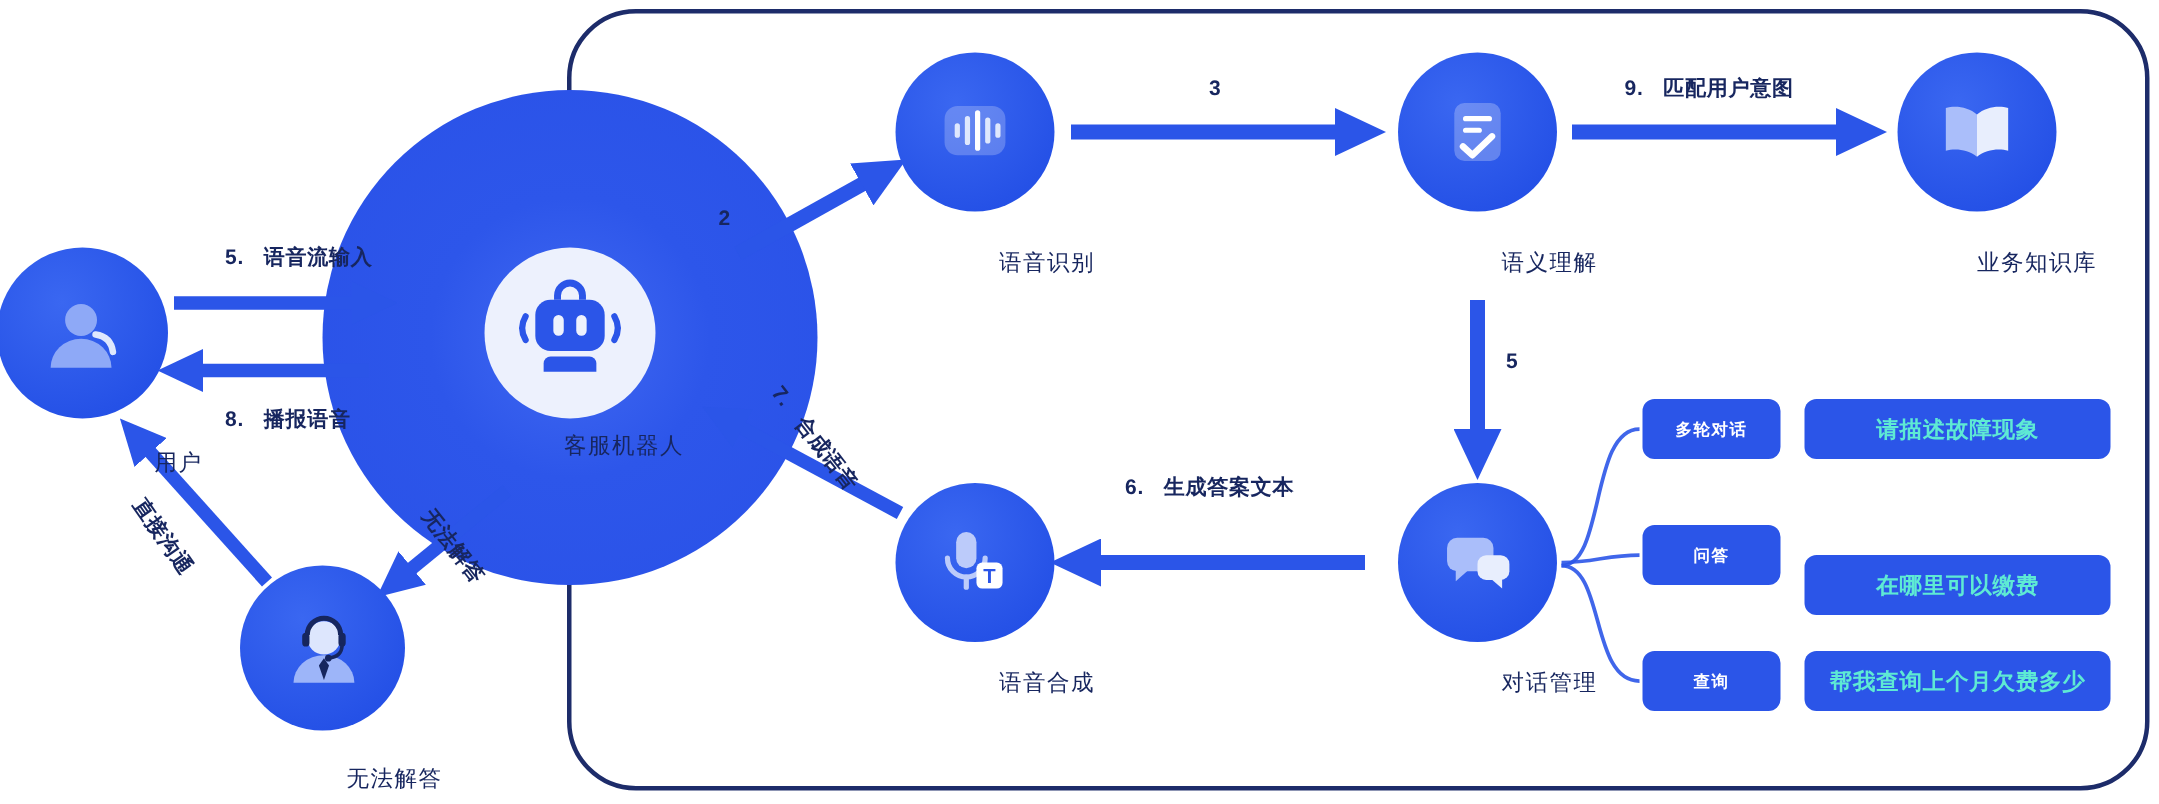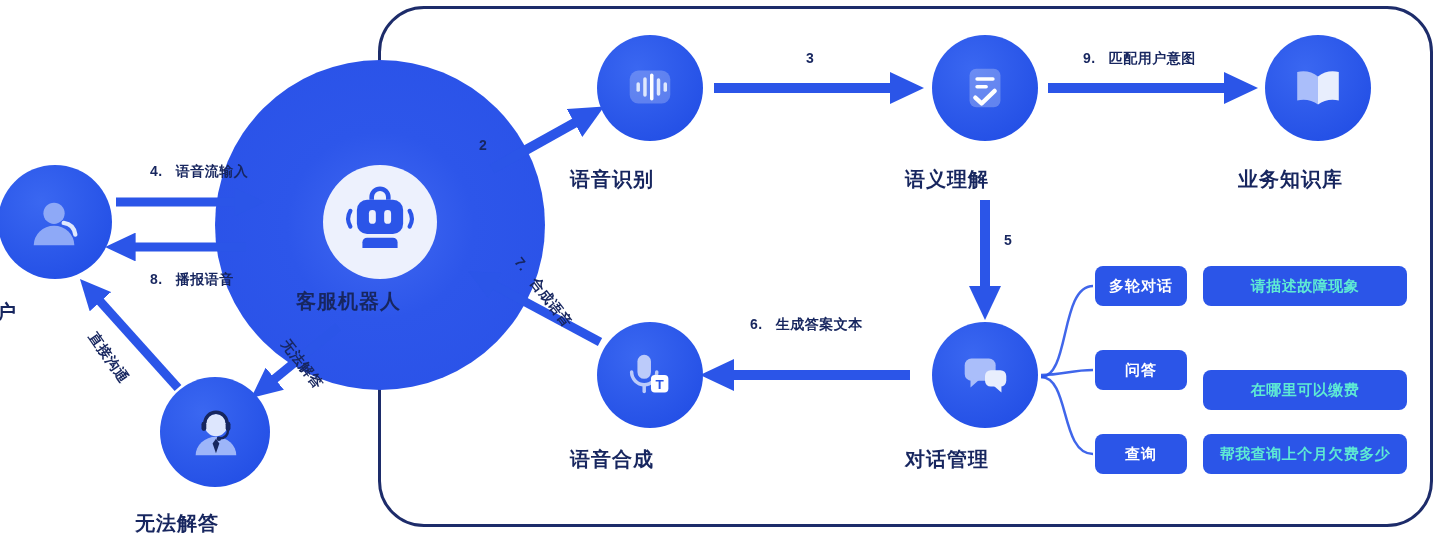--- a/index.html
+++ b/index.html
@@ -13,29 +13,29 @@
 
   .edges{position:absolute;left:0;top:0;z-index:3;pointer-events:none;}
   .edges .arrow{stroke:var(--primary,#2b55e8);}
   .edges .connector{stroke:var(--primary,#2b55e8);stroke-width:2.5;fill:none;opacity:.9;}
   .ah-head{fill:var(--primary,#2b55e8);}
 
   .node{position:absolute;border-radius:50%;display:flex;align-items:center;justify-content:center;z-index:4;
     background:radial-gradient(circle at 38% 32%,#3a67f1,#2450e6 78%);}
   .node.inner-white{background:#edf1fd;}
 
-  .node-label{position:absolute;width:160px;text-align:left;font-size:20px;font-weight:bold;
+  .node-label{position:absolute;width:160px;text-align:right;font-size:15px;font-weight:normal;
     color:var(--text-dark,#17265f);z-index:5;letter-spacing:1px;}
 
   .edge-label{position:absolute;font-size:14px;font-weight:bold;color:var(--text-dark,#17265f);
     z-index:6;white-space:pre;letter-spacing:.5px;}
   .rot{transform-origin:0 0;}
 
   .tag-btn{position:absolute;width:92px;height:40px;border-radius:8px;background:var(--primary,#2b55e8);
-    color:#ffffff;font-size:15px;font-weight:bold;display:flex;align-items:center;justify-content:center;
+    color:#ffffff;font-size:11px;font-weight:bold;display:flex;align-items:center;justify-content:center;
     z-index:4;letter-spacing:1px;}
   .msg-box{position:absolute;width:204px;height:40px;border-radius:8px;background:var(--primary,#2b55e8);
     color:#5eead4;font-size:15px;font-weight:bold;display:flex;align-items:center;justify-content:center;
     z-index:4;letter-spacing:.5px;}
 </style>
 </head>
 <body>
 
 <div class="canvas">
 
@@ -146,21 +146,21 @@
 
   <div class="node-label" style="left:-25px;top:299px">用户</div>
   <div class="node-label" style="left:296px;top:288px">客服机器人</div>
   <div class="node-label" style="left:135px;top:510px">无法解答</div>
   <div class="node-label" style="left:570px;top:166px">语音识别</div>
   <div class="node-label" style="left:905px;top:166px">语义理解</div>
   <div class="node-label" style="left:1238px;top:166px">业务知识库</div>
   <div class="node-label" style="left:570px;top:446px">语音合成</div>
   <div class="node-label" style="left:905px;top:446px">对话管理</div>
 
-  <div class="edge-label" style="left:150px;top:163px">4.   语音流输入</div>
+  <div class="edge-label" style="left:150px;top:163px">5.   语音流输入</div>
   <div class="edge-label" style="left:479px;top:137px">2</div>
   <div class="edge-label" style="left:806px;top:50px">3</div>
   <div class="edge-label" style="left:1083px;top:50px">9.   匹配用户意图</div>
   <div class="edge-label" style="left:1004px;top:232px">5</div>
   <div class="edge-label" style="left:750px;top:316px">6.   生成答案文本</div>
   <div class="edge-label rot" style="left:524px;top:254px;transform:rotate(52deg)">7.   合成语音</div>
   <div class="edge-label" style="left:150px;top:271px">8.   播报语音</div>
   <div class="edge-label rot" style="left:99px;top:329px;transform:rotate(55deg)">直接沟通</div>
   <div class="edge-label rot" style="left:291px;top:336px;transform:rotate(52deg)">无法解答</div>
 

